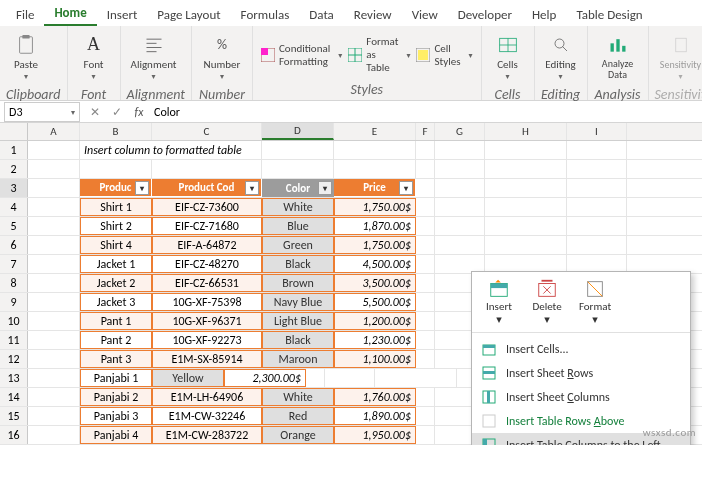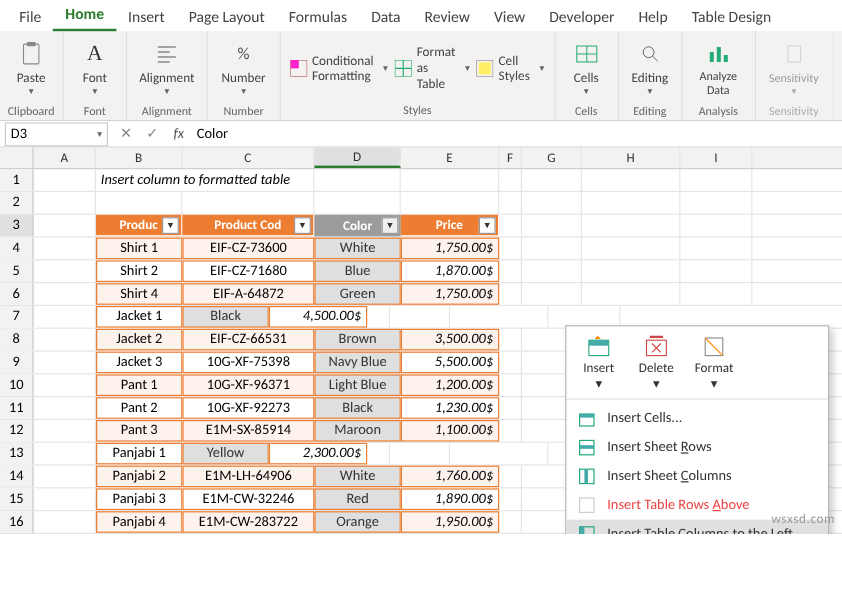--- a/index.html
+++ b/index.html
@@ -8,32 +8,32 @@
   
   .tabs { display:flex; align-items:flex-end; height:26px; padding-left:6px; background:#fff; border-bottom:0; font-size:13px; }
   .tab { padding:4px 10px; color:#444; cursor:default; }
   .tab.active { color:#2a7d2e; border-bottom:2px solid #2a7d2e; font-weight:600; }
   .tab.contextual { color:#444; }
   
   
   .ribbon { display:flex; background:#f3f2f1; border-bottom:1px solid #d5d5d5; height:75px; }
   .group { display:flex; flex-direction:column; justify-content:space-between; border-right:1px solid #e0e0e0; padding:2px 6px 1px 6px; }
   .group-body { display:flex; align-items:center; flex:1; gap:4px; }
-  .group-label { font-size:10px; color:#666; text-align:center; padding-bottom:1px; }
+  .group-label { font-size:14px; color:#666; text-align:center; padding-bottom:1px;font-style:italic; }
   .big-btn { display:flex; flex-direction:column; align-items:center; justify-content:center; width:40px; height:58px; font-size:11px; color:#444; }
   .big-btn .ico { width:22px; height:22px; margin-bottom:2px; display:flex; align-items:center; justify-content:center; }
   .big-btn .caret { font-size:8px; color:#666; }
   .stack-btns { display:flex; flex-direction:row; gap:2px; font-size:11px; color:#444; }
   .stack-btns .row { display:flex; align-items:center; gap:4px; padding:1px 2px; }
   .stack-btns .ico { width:16px; height:16px; display:inline-flex; align-items:center; justify-content:center;}
   .chev { font-size:8px; color:#666; margin-left:2px;}
   
   
   .fxbar { display:flex; align-items:center; height:22px; border-bottom:1px solid #d5d5d5; background:#fff; }
-  .namebox { width:86px; border:1px solid #ccc; height:20px; margin:1px 2px 1px 4px; display:flex; align-items:center; padding:0 4px; font-size:12px;}
+  .namebox { width:76px; border:1px solid #ccc; height:20px; margin:1px 2px 1px 4px; display:flex; align-items:center; padding:0 4px; font-size:12px;}
   .namebox .dd { margin-left:auto; font-size:8px; color:#666;}
   .fxarea { display:flex; align-items:center; gap:4px; margin-left:4px;}
   .fx-btn { width:18px; height:18px; border:1px solid transparent; display:flex; align-items:center; justify-content:center; color:#888;}
   .fx-fx { font-style:italic; font-size:12px; color:#555; }
   .formula-text { margin-left:6px; font-size:12px; }
   
   
   .gridwrap { position:relative; }
   .colheads { display:flex; background:#f3f2f1; border-bottom:1px solid #cfcfcf; height:18px; font-size:11px;}
   .rowhead { width:28px; text-align:center; border-right:1px solid #c8c8c8; background:#f3f2f1; display:flex; align-items:center; justify-content:center;}
@@ -59,21 +59,21 @@
   .price-cell { font-style:italic; justify-content:flex-end; padding-right:4px;}
   .tbl-last { border-bottom:1px solid #ed7d31;}
   
   
   .popover { position:absolute; left:471px; top:148px; background:#fff; border:1px solid #b5b5b5; box-shadow:3px 3px 6px rgba(0,0,0,0.2); width:220px; font-size:12px;}
   .pop-head { display:flex; gap:6px; padding:6px 6px 2px 6px;}
   .pop-big { display:flex; flex-direction:column; align-items:center; width:42px; font-size:11px; color:#333;}
   .pop-big .ico{width:22px;height:22px; display:flex;align-items:center;justify-content:center;}
   .pop-sep { height:1px; background:#e0e0e0; margin:4px 0;}
   .pop-item { display:flex; align-items:center; gap:8px; padding:5px 8px; color:#333;}
-  .pop-item.disabled{ color:#ef4444;text-align:right;}
+  .pop-item.disabled{ color:#15803d;text-align:right;}
   .pop-item.hover{ background:#e0e0e0;}
   .pop-item .ico{width:18px; display:flex; justify-content:center;}
   .pop-item .u{ text-decoration:underline;}
   
   .watermark{position:absolute; right:6px; bottom:6px; font-size:11px; color:#999; letter-spacing:0.5px;}
   
   
   .cursor { position:absolute; left:572px; top:336px; width:14px; height:18px; pointer-events:none;}
   .cursor svg{width:14px;height:18px;}
 </style>
@@ -340,20 +340,21 @@
         <div class="cell cE tbl-row-even tbl-bcell price-cell">1,750.00$</div>
         <div class="cell cF "></div>
         <div class="cell cG "></div>
         <div class="cell cH "></div>
         <div class="cell cI "></div>
       </div>
       <div class="gridrow ">
         <div class="rowhead">7</div>
         <div class="cell cA "></div>
         <div class="cell cB tbl-row-odd tbl-bcell">Jacket 1</div>
+        <div class="cell cC tbl-row-odd tbl-bcell">EIF-CZ-48270</div>
         <div class="cell cD tbl-bcell sel-col">Black</div>
         <div class="cell cE tbl-row-odd tbl-bcell price-cell">4,500.00$</div>
         <div class="cell cF "></div>
         <div class="cell cG "></div>
         <div class="cell cH "></div>
         <div class="cell cI "></div>
       </div>
       <div class="gridrow ">
         <div class="rowhead">8</div>
         <div class="cell cA "></div>

